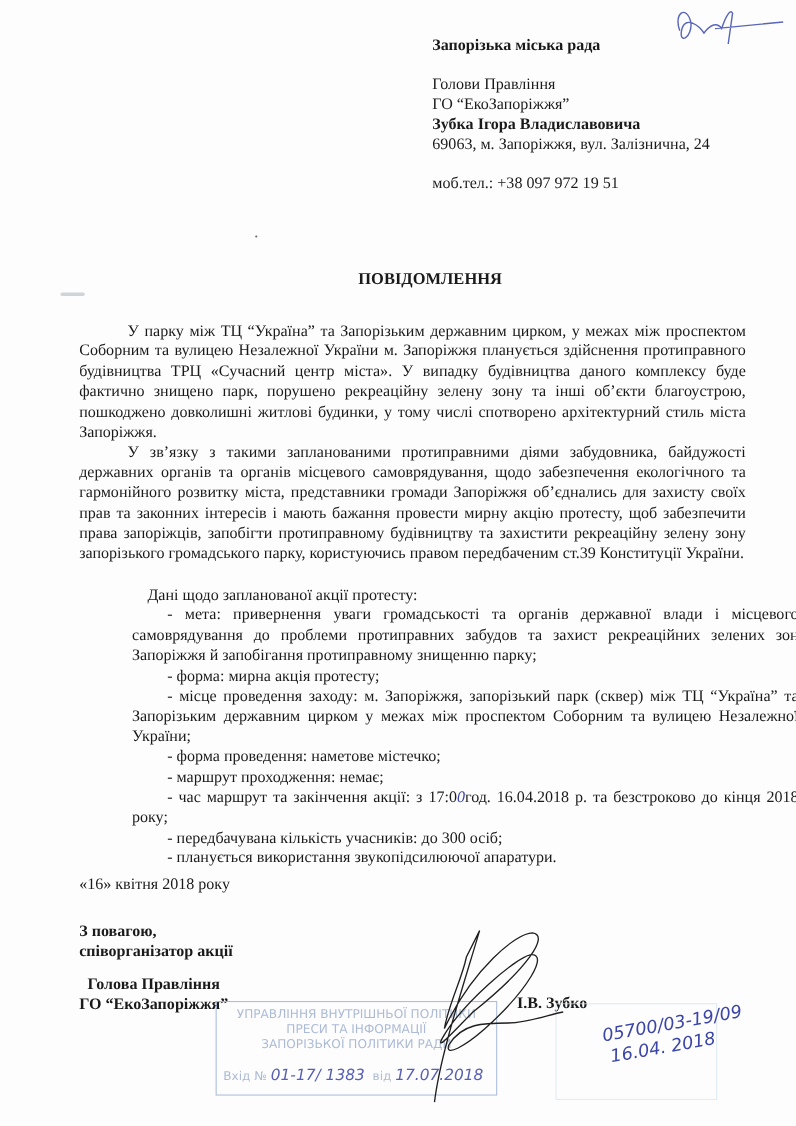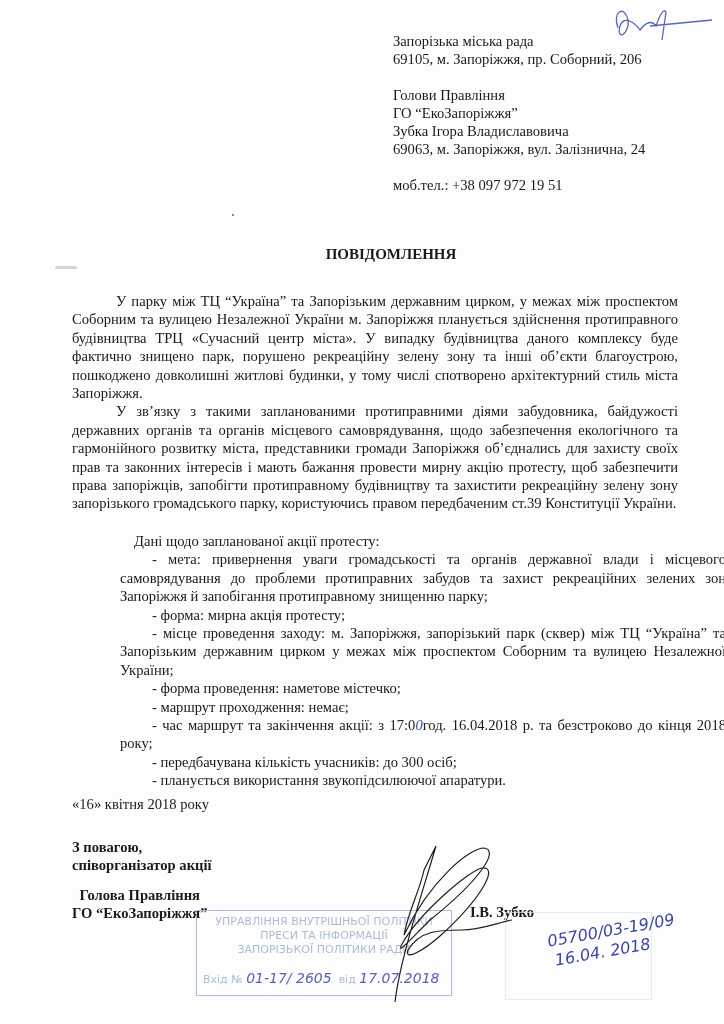--- a/index.html
+++ b/index.html
@@ -2,21 +2,21 @@
 <html><head>
 <meta charset="utf-8">
 <style>
   html, body { margin: 0; padding: 0; background: #ffffff; }
   body { width: 724px; height: 1024px; position: relative; overflow: hidden;
          font-family: "Liberation Serif", "DejaVu Serif", serif; color: #1a1a1a; }
   .page { position: absolute; left: 0; top: 0; width: 724px; height: 1024px; background: #fdfdfd; }
   .abs { position: absolute; }
   .addr { left: 393px; top: 32px; font-size: 14.6px; line-height: 18px; }
   .addr div { white-space: nowrap; }
-  .b { font-weight: normal; }
+  .b { font-weight: bold; }
   .gap { height: 18px; }
   .title { left: 0; width: 724px; top: 244px; text-align: center; font-size: 15px; line-height: 20px; padding-left: 19px; }
   .title .t1 { font-weight: bold; padding-left: 20px; }
   .title .t2 { font-weight: bold; padding-left: 90px; }
   .body { left: 72px; width: 606px; top: 292px; font-size: 14.6px; line-height: 18.4px; text-align: justify; }
   .body p { margin: 0; text-indent: 44px; }
   .data { left: 72px; width: 606px; top: 532px; font-size: 14.6px; line-height: 18.4px; text-align: justify; margin-left: 48px; }
   .data .head { text-indent: 14px; }
   .data .item { text-indent: 32px; }
   .date { left: 72px; top: 796px; font-size: 14.6px; }
@@ -40,21 +40,20 @@
 <body>
 
 <div class="page">
 
   <svg class="sig" width="724" height="1024">
     <path d="M618 28 C612 12, 624 4, 628 20 C630 34, 616 42, 620 26 C624 14, 636 24, 640 30 C646 22, 652 20, 656 26 C660 14, 664 8, 666 12 L662 40 M650 26 L712 20" fill="none" stroke="#5a67b8" stroke-width="1.3"></path>
   </svg>
 
   <div class="abs addr">
     <div class="b">Запорізька міська рада</div>
-    <div>69105, м. Запоріжжя, пр. Соборний, 206</div>
     <div class="gap"></div>
     <div>Голови Правління</div>
     <div>ГО “ЕкоЗапоріжжя”</div>
     <div class="b">Зубка Ігора Владиславовича</div>
     <div>69063, м. Запоріжжя, вул. Залізнична, 24</div>
     <div class="gap"></div>
     <div>моб.тел.: +38 097 972 19 51</div>
   </div>
 
   <div class="abs dot" style="left:232px;top:214px;"></div>
@@ -94,21 +93,21 @@
   </div>
 
   <div class="abs signame">І.В. Зубко</div>
 
   <div class="abs stamp1">
     <div class="l" style="margin-top:4px">УПРАВЛІННЯ ВНУТРІШНЬОЇ ПОЛІТИКИ</div>
     <div class="l">ПРЕСИ ТА ІНФОРМАЦІЇ</div>
     <div class="l">ЗАПОРІЗЬКОЇ ПОЛІТИКИ РАДИ</div>
     <div class="reg">
       <span>Вхід №</span>
-      <span class="hand">01-17/ 2605</span>
+      <span class="hand">01-17/ 1383</span>
       &nbsp;<span>від</span>
       <span class="hand">17.07.2018</span>
     </div>
   </div>
 
   <div class="abs stamp2"></div>
   <div class="abs hand hand2">
     <div>05700/03-19/09</div>
     <div style="padding-left:4px">16.04. 2018</div>
   </div>

